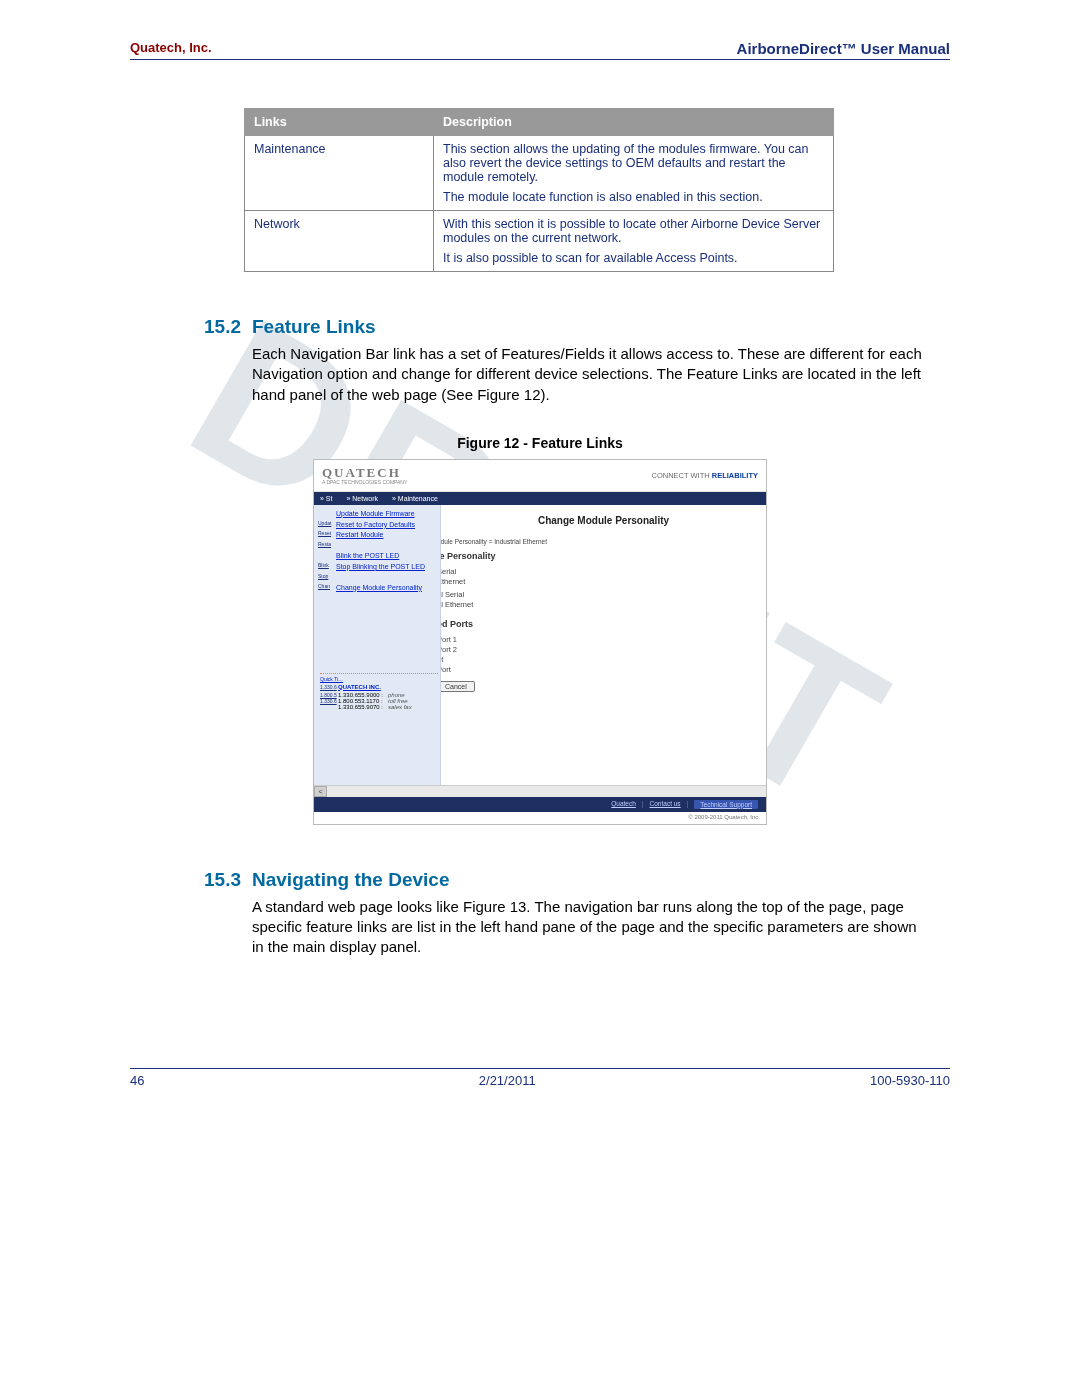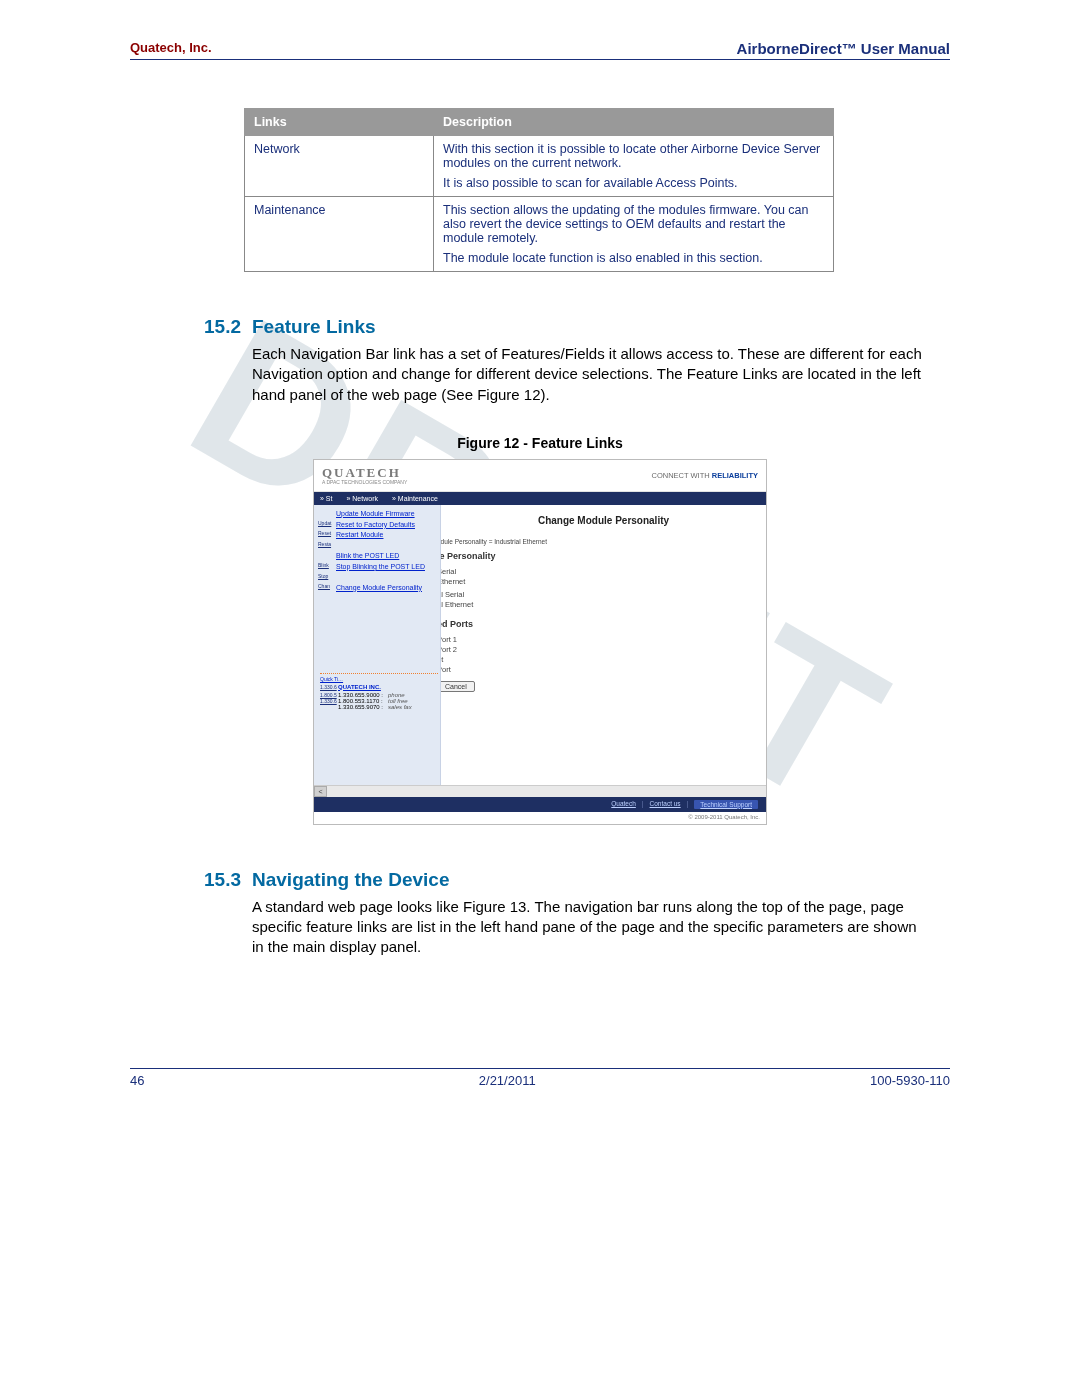--- a/index.html
+++ b/index.html
@@ -257,31 +257,31 @@
 
   <table class="tbl">
     <thead>
       <tr>
         <th>Links</th>
         <th>Description</th>
       </tr>
     </thead>
     <tbody>
       <tr>
+        <td>Maintenance</td>
+        <td>
+          <p>This section allows the updating of the modules firmware. You can also revert the device settings to OEM defaults and restart the module remotely.</p>
+          <p>The module locate function is also enabled in this section.</p>
+        </td>
+      </tr>
+      <tr>
         <td>Network</td>
         <td>
           <p>With this section it is possible to locate other Airborne Device Server modules on the current network.</p>
           <p>It is also possible to scan for available Access Points.</p>
-        </td>
-      </tr>
-      <tr>
-        <td>Maintenance</td>
-        <td>
-          <p>This section allows the updating of the modules firmware. You can also revert the device settings to OEM defaults and restart the module remotely.</p>
-          <p>The module locate function is also enabled in this section.</p>
         </td>
       </tr>
     </tbody>
   </table>
 
   <h3 class="section-h">
     <span class="num">15.2</span><span>Feature Links</span>
   </h3>
   <p class="body-p">Each Navigation Bar link has a set of Features/Fields it allows access to. These are different for each Navigation option and change for different device selections. The Feature Links are located in the left hand panel of the web page (See Figure 12).</p>
 

